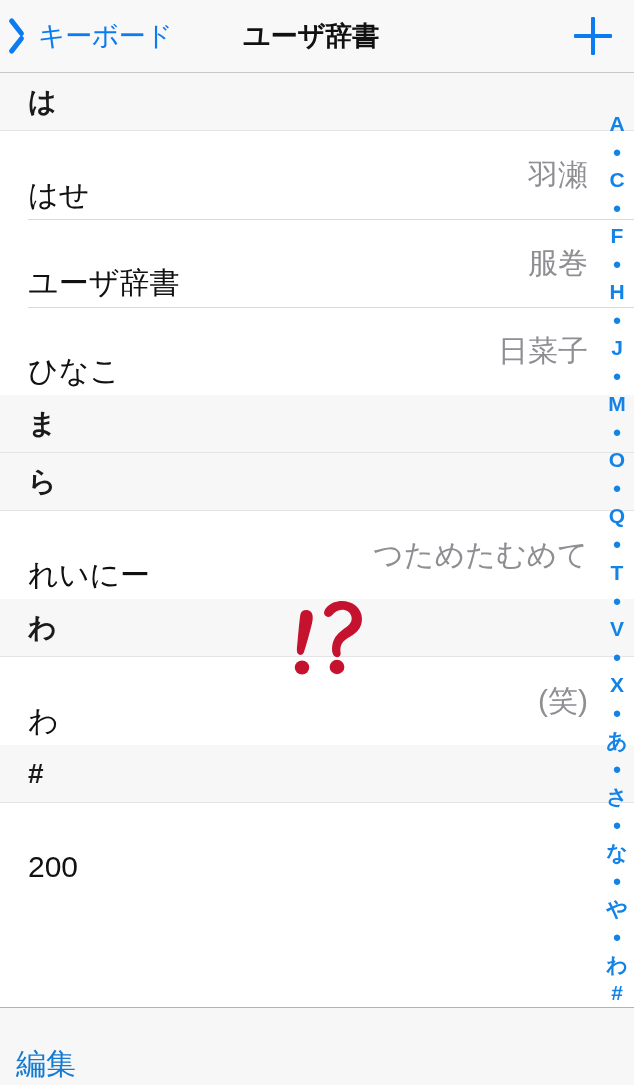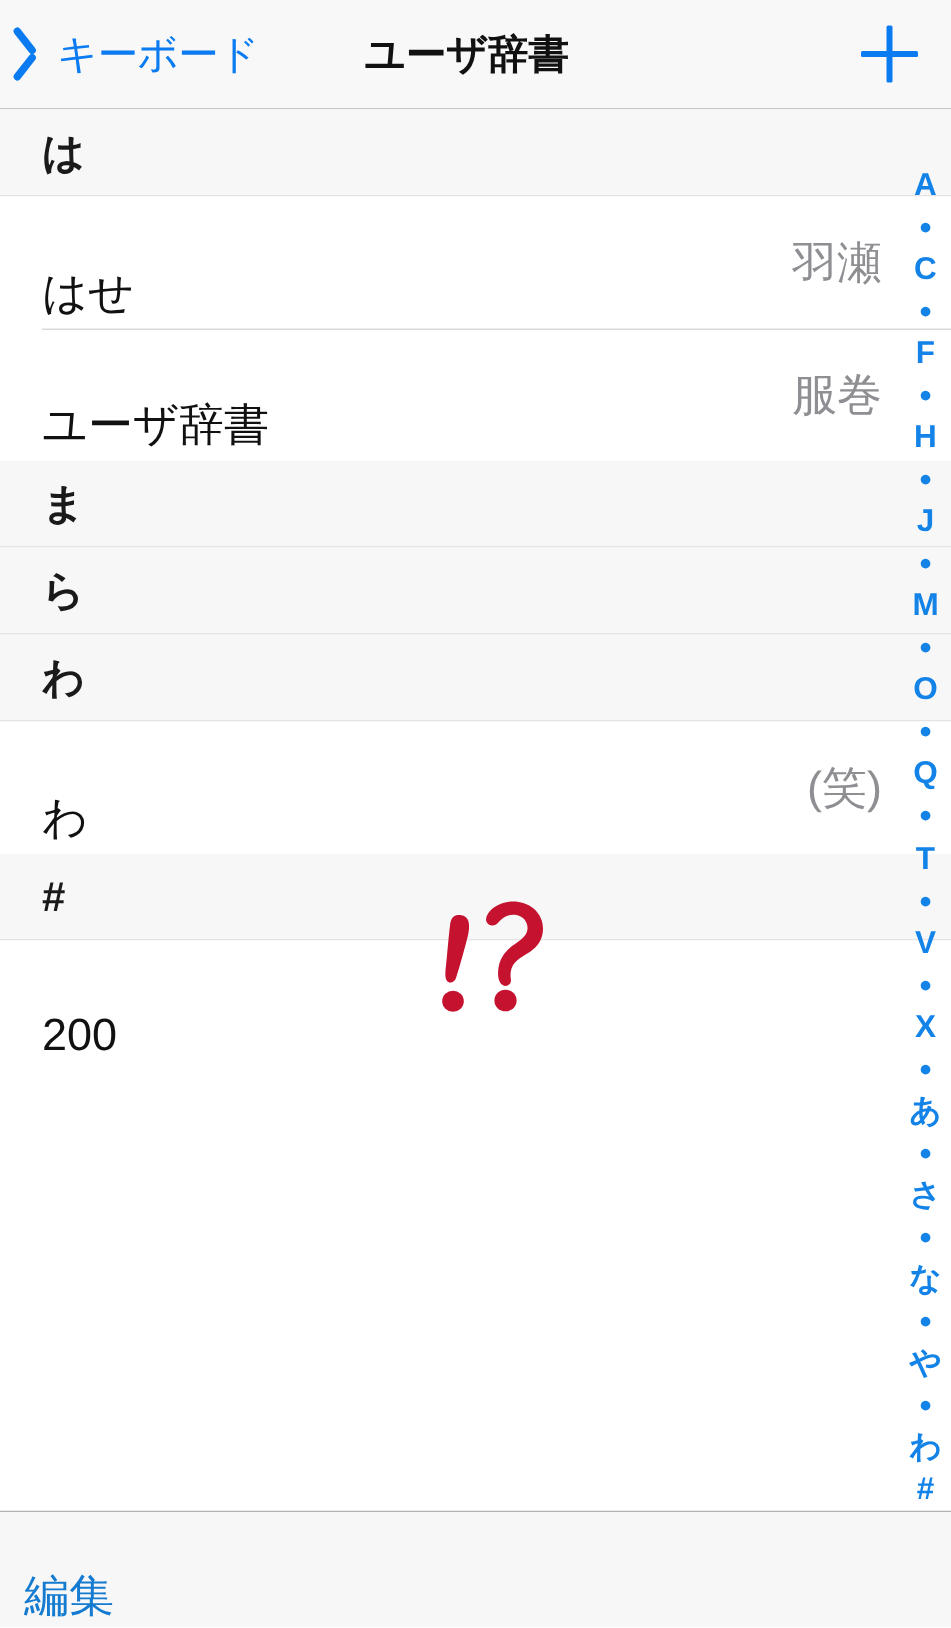--- a/index.html
+++ b/index.html
@@ -210,22 +210,30 @@
     <div id="list-body">
         <div class="section-header">は</div>
         <div class="row">
           <span class="row-key">はせ</span>
           <span class="row-value">羽瀬</span>
         </div>
         <div class="row">
           <span class="row-key">ユーザ辞書</span>
           <span class="row-value">服巻</span>
         </div>
+        <div class="row">
+          <span class="row-key">ひなこ</span>
+          <span class="row-value">日菜子</span>
+        </div>
         <div class="section-header">ま</div>
         <div class="section-header">ら</div>
+        <div class="row">
+          <span class="row-key">れいにー</span>
+          <span class="row-value">つためたむめて</span>
+        </div>
         <div class="section-header">わ</div>
         <div class="row">
           <span class="row-key">わ</span>
           <span class="row-value">(笑)</span>
         </div>
         <div class="section-header">#</div>
         <div class="row">
           <span class="row-key">200</span>
         </div>
       </div>

